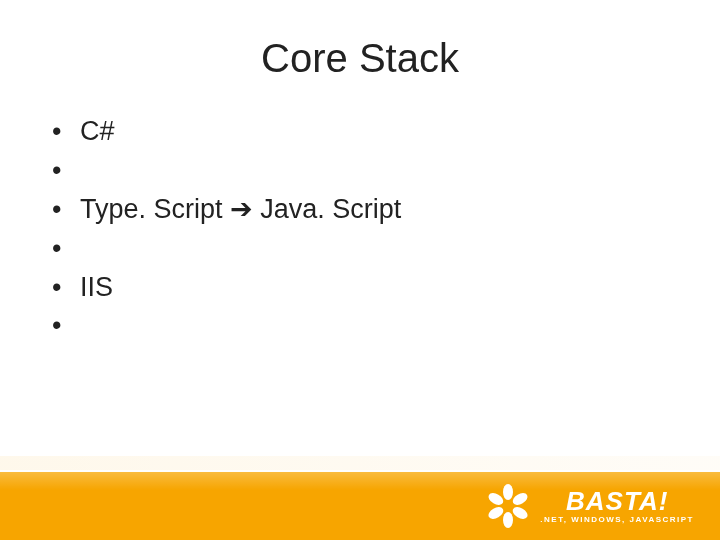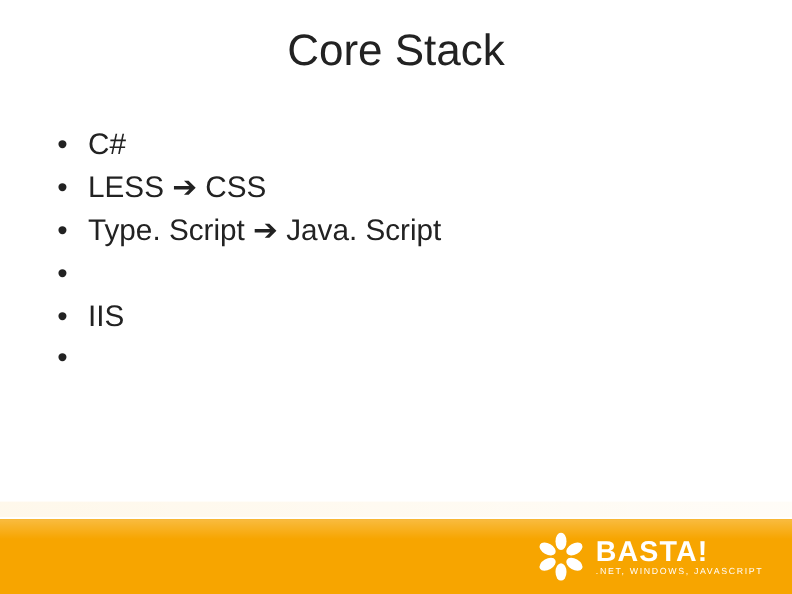--- a/index.html
+++ b/index.html
@@ -5,21 +5,21 @@
   * { margin: 0; padding: 0; box-sizing: border-box; }
   html, body { width: 720px; height: 540px; overflow: hidden; font-family: Arial, Helvetica, sans-serif; background: #fff; }
   .slide {
     position: relative;
     width: 720px;
     height: 540px;
     background: #ffffff;
   }
   .title {
     position: absolute;
-    top: 24px;
+    top: 36px;
     left: 0;
     width: 720px;
     text-align: center;
     font-size: 40px;
     font-weight: 400;
     color: #222;
   }
   .bullets {
     position: absolute;
     top: 112px;
@@ -78,43 +78,45 @@
   .logo-text {
     display: flex;
     flex-direction: column;
     line-height: 1;
   }
   .logo-word {
     font-size: 26px;
     font-weight: 900;
     letter-spacing: 1px;
     color: #ffffff;
+    font-style: italic;
+    text-align: center;
   }
   .logo-sub {
     font-size: 8px;
     letter-spacing: 1.5px;
     color: #ffffff;
     margin-top: 2px;
+    font-weight: bold;
   }
 </style>
 </head>
 <body>
 
 <div class="slide">
 
   <h1 class="title">Core Stack</h1>
 
   <ul class="bullets">
     <li>
       <span class="bullet-dot">•</span>
       <span>C#</span>
     </li>
     <li>
       <span class="bullet-dot">•</span>
-      <span>LESS ➔ CSS</span>
     </li>
     <li>
       <span class="bullet-dot">•</span>
       <span>Type. Script ➔ Java. Script</span>
     </li>
     <li>
       <span class="bullet-dot">•</span>
     </li>
     <li>
       <span class="bullet-dot">•</span>

